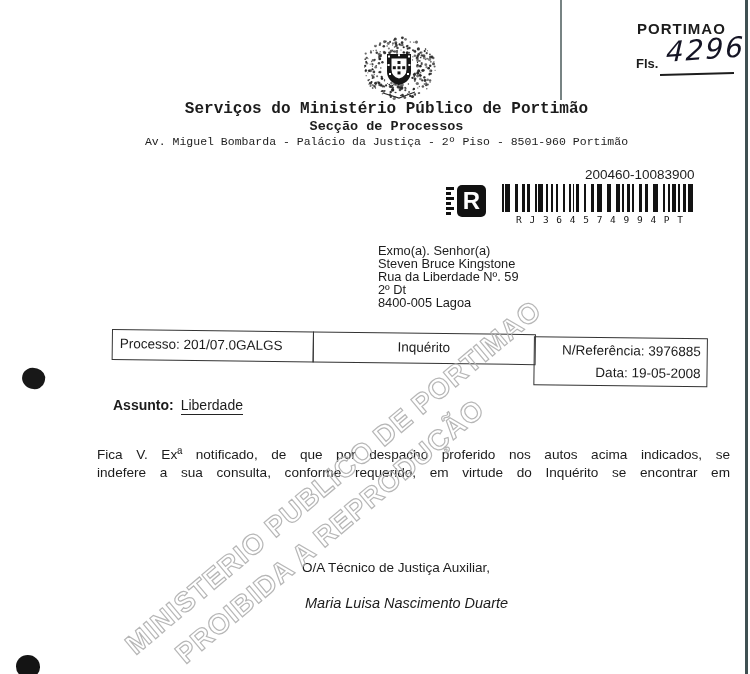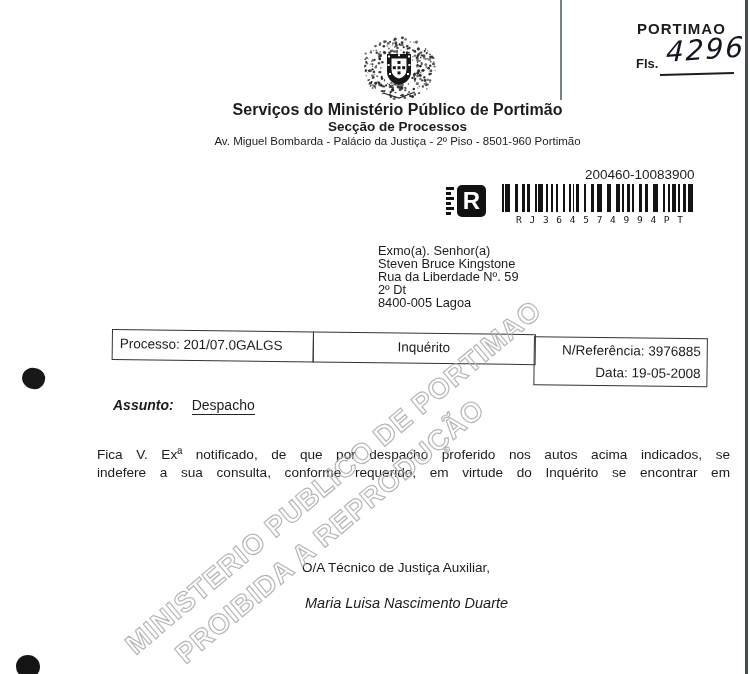--- a/index.html
+++ b/index.html
@@ -14,21 +14,21 @@
   .fls-label{left:636px;top:56px;font-size:13px;font-weight:bold;}
   .fls-number{
     left:666px;top:33px;font-size:28px;font-family:"DejaVu Sans",sans-serif;
     font-style:italic;font-weight:500;transform:rotate(-4deg) skewX(-6deg);
     letter-spacing:2px;color:#141424;
   }
   .fls-line{left:660px;top:73px;width:74px;height:2px;background:#1d1d1d;transform:rotate(-1.5deg);}
 
   
   .emblem{left:358px;top:33px;}
-  .header-block{left:75px;top:100px;width:645px;text-align:center;font-family:Liberation Sans, sans-serif;}
+  .header-block{left:64px;top:100px;width:645px;text-align:center;font-family:Liberation Mono, monospace;}
   .header-org{font-size:16px;font-weight:bold;line-height:19px;}
   .header-section{font-size:13.5px;font-weight:bold;line-height:16px;}
   .header-address{font-size:11.5px;line-height:13px;text-align:center;}
   .header-contacts{font-size:11.5px;line-height:13px;}
 
   
   .doc-number{left:585px;top:167px;font-size:13.5px;}
   .rlogo{left:446px;top:185px;display:flex;align-items:center;gap:3px;height:32px;}
   .rlogo-dashes{display:flex;flex-direction:column;gap:2px;}
   .rlogo-dashes i{display:block;height:3px;background:#111;}
@@ -55,21 +55,21 @@
   .cell-processo{left:0;top:0;width:202px;height:31px;line-height:28px;padding-left:7px;}
   .cell-tipo{left:200.5px;top:0;width:223px;height:31px;line-height:28px;text-align:center;}
   .cell-ref{left:422px;top:2px;width:174px;height:49px;text-align:right;padding:2px 6px 0 0;line-height:22px;}
 
   
   .dot1{left:22px;top:368px;width:23px;height:21px;background:#181818;border-radius:52% 48% 50% 55%;transform:rotate(14deg);}
   .dot2{left:16px;top:655px;width:24px;height:23px;background:#141414;border-radius:50% 52% 48% 50%;}
 
   
   .subject{left:113px;top:397px;font-size:14px;}
-  .subject-label{font-weight:bold;margin-right:18px;font-style:italic;}
+  .subject-label{font-weight:bold;margin-right:7px;}
   .subject-value{border-bottom:1.6px solid #232323;padding-bottom:1px;}
   .body-par{left:97px;top:446px;width:633px;font-size:13.6px;line-height:17.8px;word-spacing:2px;}
   .body-line{text-align:justify;text-align-last:justify;}
   .body-line.last{text-align:left;text-align-last:left;}
   .sig-title{left:302px;top:530px;font-size:13.5px;margin-top:30px;}
   .sig-name{left:305px;top:595px;font-size:14.5px;font-style:italic;font-family:"Liberation Sans",sans-serif;}
 
   
   .wm{
     font-weight:700;font-size:28px;letter-spacing:1px;white-space:nowrap;
@@ -503,21 +503,21 @@
       <div class="cell cell-ref">
         <div>N/Referência: 3976885</div>
         <div>Data: 19-05-2008</div>
       </div>
     </div>
 
     <div class="abs dot1"></div>
     <div class="abs dot2"></div>
 
     <div class="abs subject">
-      <span class="subject-label">Assunto:</span><span class="subject-value">Despacho</span>
+      <span class="subject-label">Assunto:</span><span class="subject-value">Liberdade</span>
     </div>
 
     <div class="abs body-par">
       <div class="body-line">Fica V. Exª notificado,  de que por  despacho proferido nos autos acima indicados,  se</div>
       <div class="body-line">indefere a sua consulta, conforme requerido, em virtude do Inquérito se encontrar em</div>
     </div>
 
     <div class="abs sig-title">O/A Técnico de Justiça Auxiliar,</div>
     <div class="abs sig-name">Maria Luisa Nascimento Duarte</div>
 

